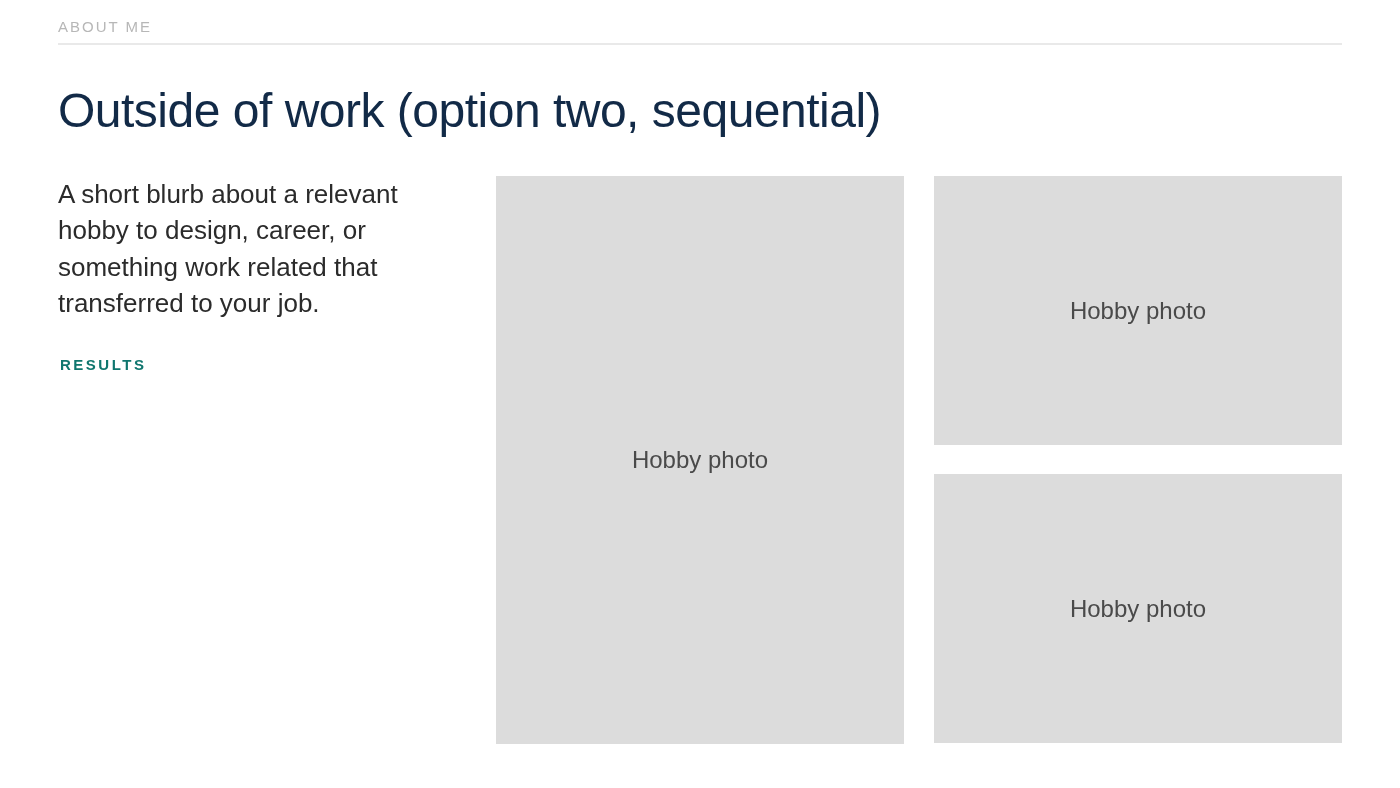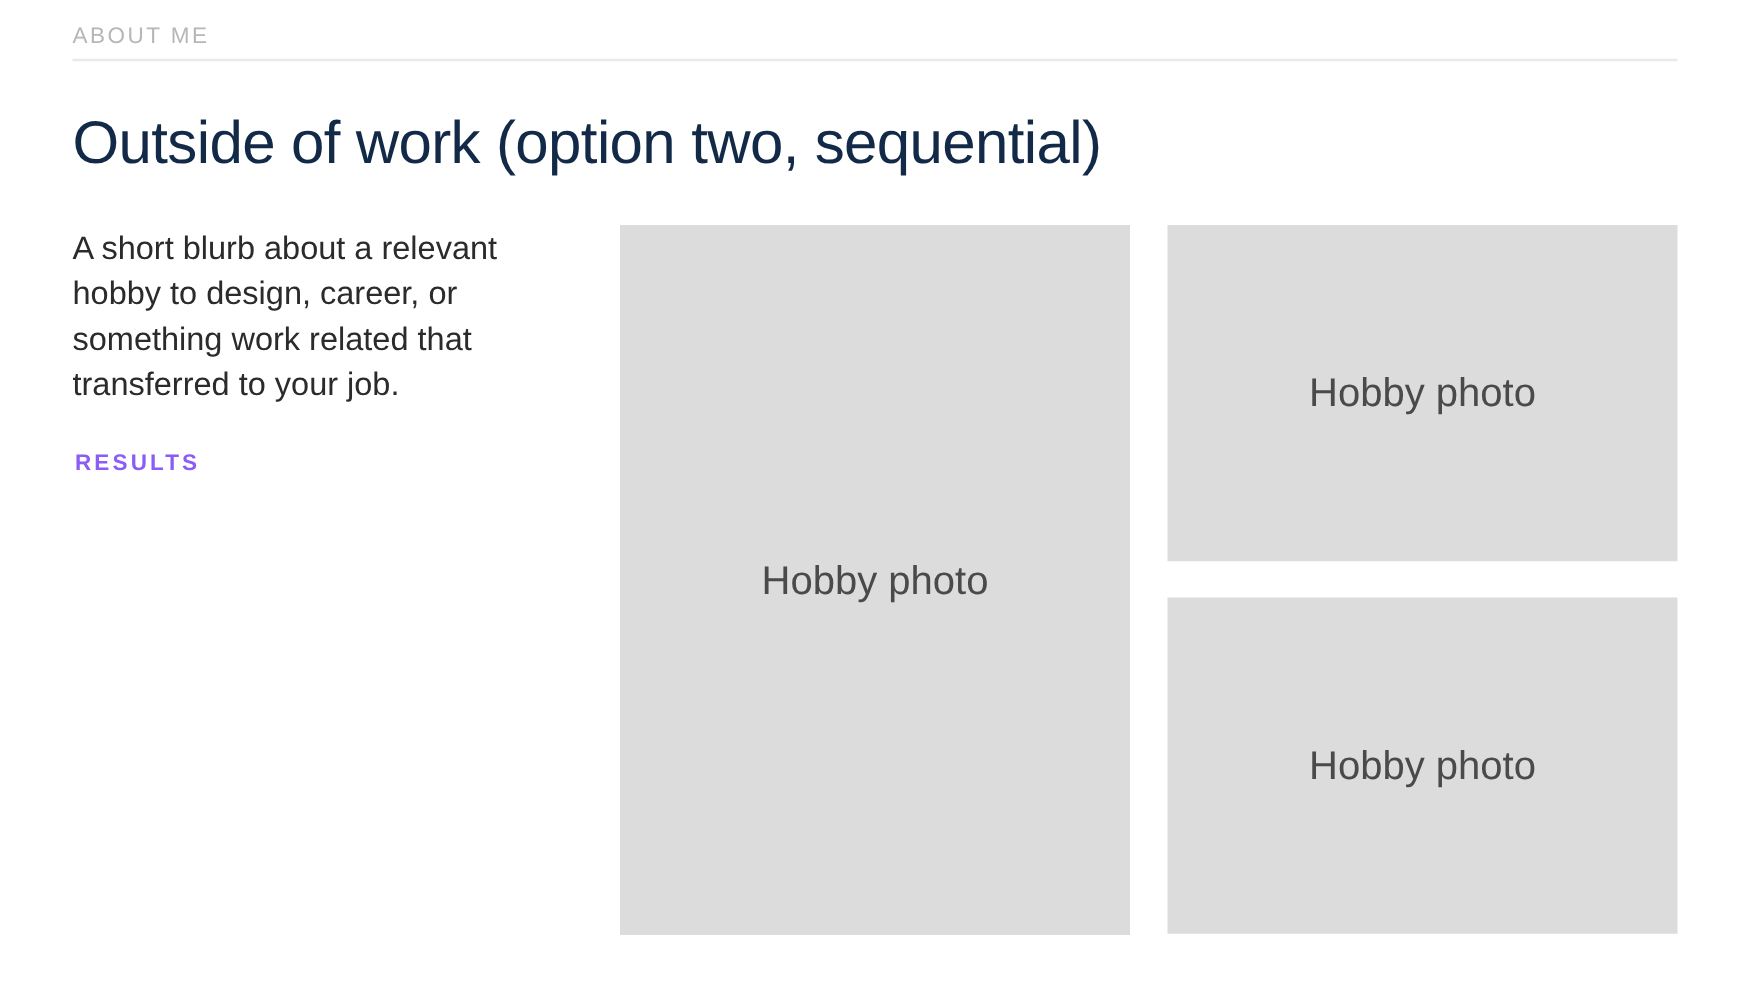--- a/index.html
+++ b/index.html
@@ -12,21 +12,21 @@
       background: #ffffff;
       width: 1400px;
       height: 788px;
       overflow: hidden;
       position: relative;
     }
     .page {
       padding: 18px 58px 0 58px;
     }
     .eyebrow {
-      font-size: 18px;
+      font-size: 15px;
       font-weight: 500;
       letter-spacing: 2px;
       color: #b7b7b7;
       text-transform: uppercase;
       padding-bottom: 8px;
     }
     .divider {
       height: 2px;
       background: #e9e9e9;
       width: 100%;
@@ -48,24 +48,24 @@
       flex-shrink: 0;
     }
     .blurb {
       font-size: 26px;
       line-height: 1.4;
       color: #2b2b2b;
       font-weight: 300;
       margin-bottom: 34px;
     }
     .results-heading {
-      font-size: 18px;
+      font-size: 15px;
       font-weight: 600;
       letter-spacing: 2.5px;
-      color: #8b5cf6;
+      color: #0f766e;
       text-transform: uppercase;
       margin-bottom: 24px;
       margin-left: 2px;
     }
     .results-body {
       font-size: 18px;
       line-height: 1.3;
       color: #2b2b2b;
       font-weight: 300;
       margin-left: 2px;
@@ -80,21 +80,21 @@
       flex-shrink: 0;
       display: flex;
       flex-direction: column;
       gap: 29px;
     }
     .photo-placeholder {
       background: #dcdcdc;
       display: flex;
       align-items: center;
       justify-content: center;
-      font-size: 32px;
+      font-size: 24px;
       font-weight: 300;
       color: #4a4a4a;
     }
     .photo-large {
       height: 568px;
     }
     .photo-small {
       height: 269px;
     }
   </style>

